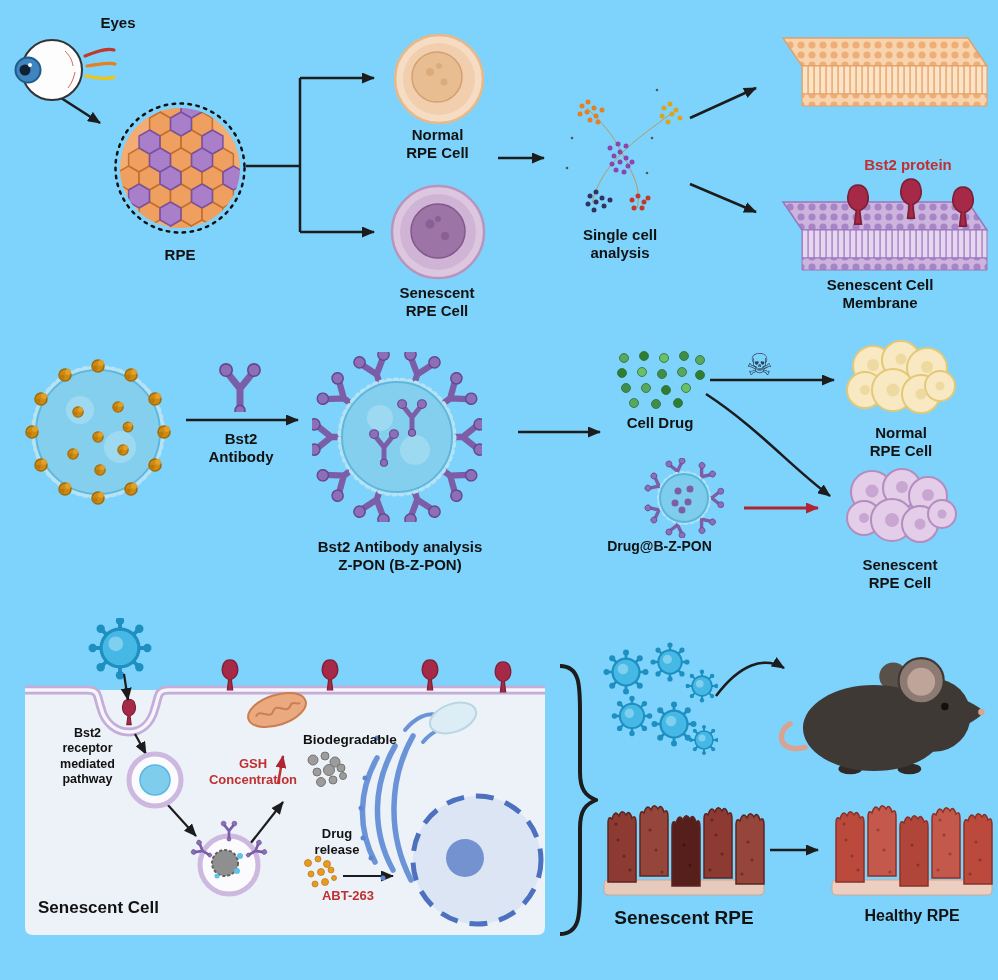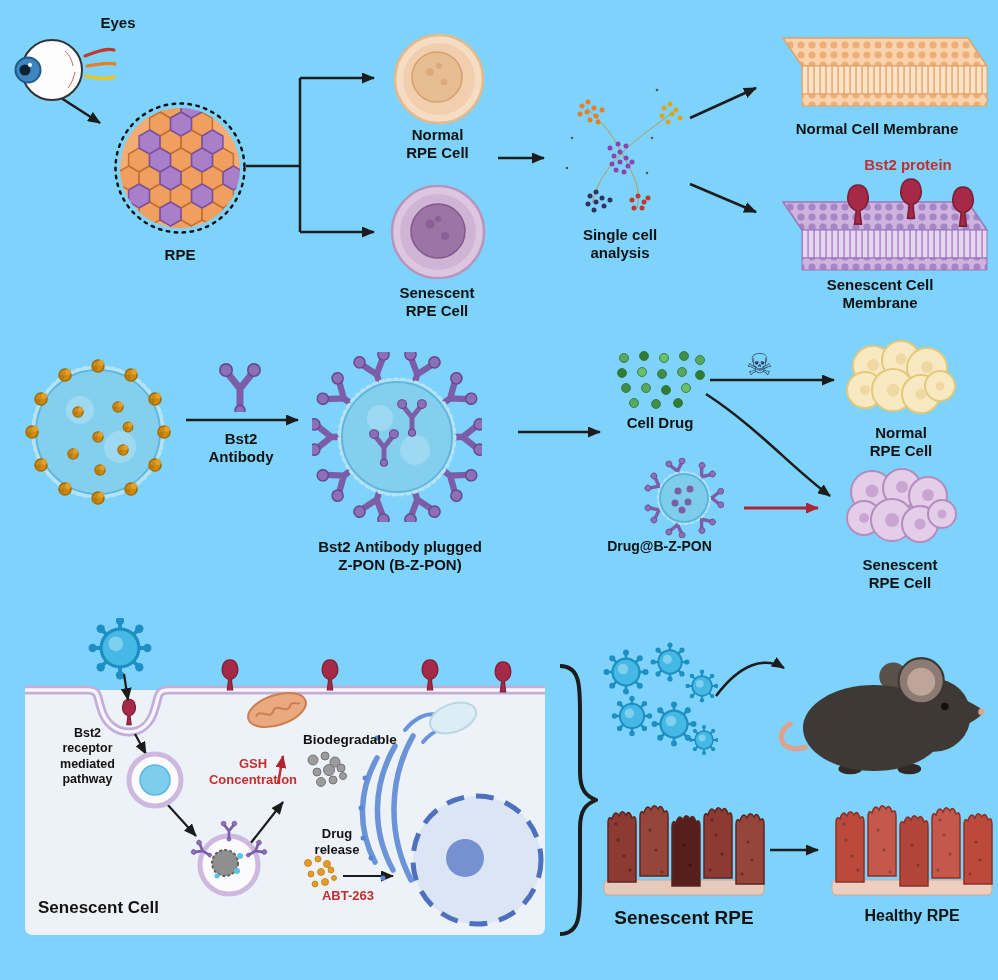--- a/index.html
+++ b/index.html
@@ -249,21 +249,20 @@
       <pattern id="pstrN" width="6" height="12" patternUnits="userSpaceOnUse">
         <rect width="6" height="12" fill="#fbe3c8"></rect>
             <rect x="2.2" width="1.8" height="12" fill="#ecb27c"></rect>
       </pattern>
     </defs>
     <polygon points="20,8 205,8 224,36 39,36" fill="url(#pdotN)" stroke="#e0a16a" stroke-width="1.5"></polygon>
     <polygon points="39,36 224,36 224,64 39,64" fill="url(#pstrN)" stroke="#e0a16a" stroke-width="1"></polygon>
     <polygon points="39,64 224,64 224,76 39,76" fill="url(#pdotN)" stroke="#e0a16a" stroke-width="1"></polygon>
   </svg>
 </div>
-<div class="lbl" style="left:763px;top:120px;width:228px">Normal Cell Membrane</div>
 
 <div class="lbl red it" style="left:828px;top:156px;width:160px">Bst2 protein</div>
 
 <div class="abs" style="left:763px;top:172px">
   <svg width="228" height="102" viewBox="0 0 228 102">
     <defs>
       <pattern id="pdotS" width="11" height="10" patternUnits="userSpaceOnUse">
         <rect width="11" height="10" fill="#cdb4de"></rect>
             <circle cx="5" cy="5" r="3.6" fill="#a684c6"></circle>
       </pattern>
@@ -332,21 +331,21 @@
     <use href="#antibody" transform="translate(106.6,18.4) rotate(18) scale(1.4)"></use>
     <use href="#antibody" transform="translate(141.6,43.9) rotate(54) scale(1.4)"></use>
     <circle cx="85" cy="85" r="57" fill="none" stroke="#b5e3f5" stroke-width="5" stroke-dasharray="2 5" stroke-linecap="round"></circle>
     <circle cx="85" cy="85" r="55" fill="#85cfee" stroke="#5fb7dd" stroke-width="2"></circle>
     <circle cx="68" cy="66" r="13" fill="#9ddaf2"></circle>
         <circle cx="103" cy="98" r="15" fill="#9ddaf2"></circle>
     <use href="#antibody" transform="translate(72,92) scale(1.1)"></use>
     <use href="#antibody" transform="translate(100,62) scale(1.1)"></use>
   </svg>
 </div>
-<div class="lbl" style="left:295px;top:538px;width:210px">Bst2 Antibody plugged
+<div class="lbl" style="left:295px;top:538px;width:210px">Bst2 Antibody analysis
 Z-PON (B-Z-PON)</div>
 
 <div class="abs" style="left:612px;top:348px">
   <svg width="95" height="62" viewBox="0 0 95 62">
     <g stroke="#2e6b35" stroke-width="0.8">
       <circle cx="12" cy="10" r="4.5" fill="#56a85f"></circle>
           <circle cx="32" cy="8" r="4.5" fill="#2e7d32"></circle>
       <circle cx="52" cy="10" r="4.5" fill="#6abf69"></circle>
           <circle cx="72" cy="8" r="4.5" fill="#3e8e4a"></circle>
       <circle cx="88" cy="12" r="4.5" fill="#56a85f"></circle>

